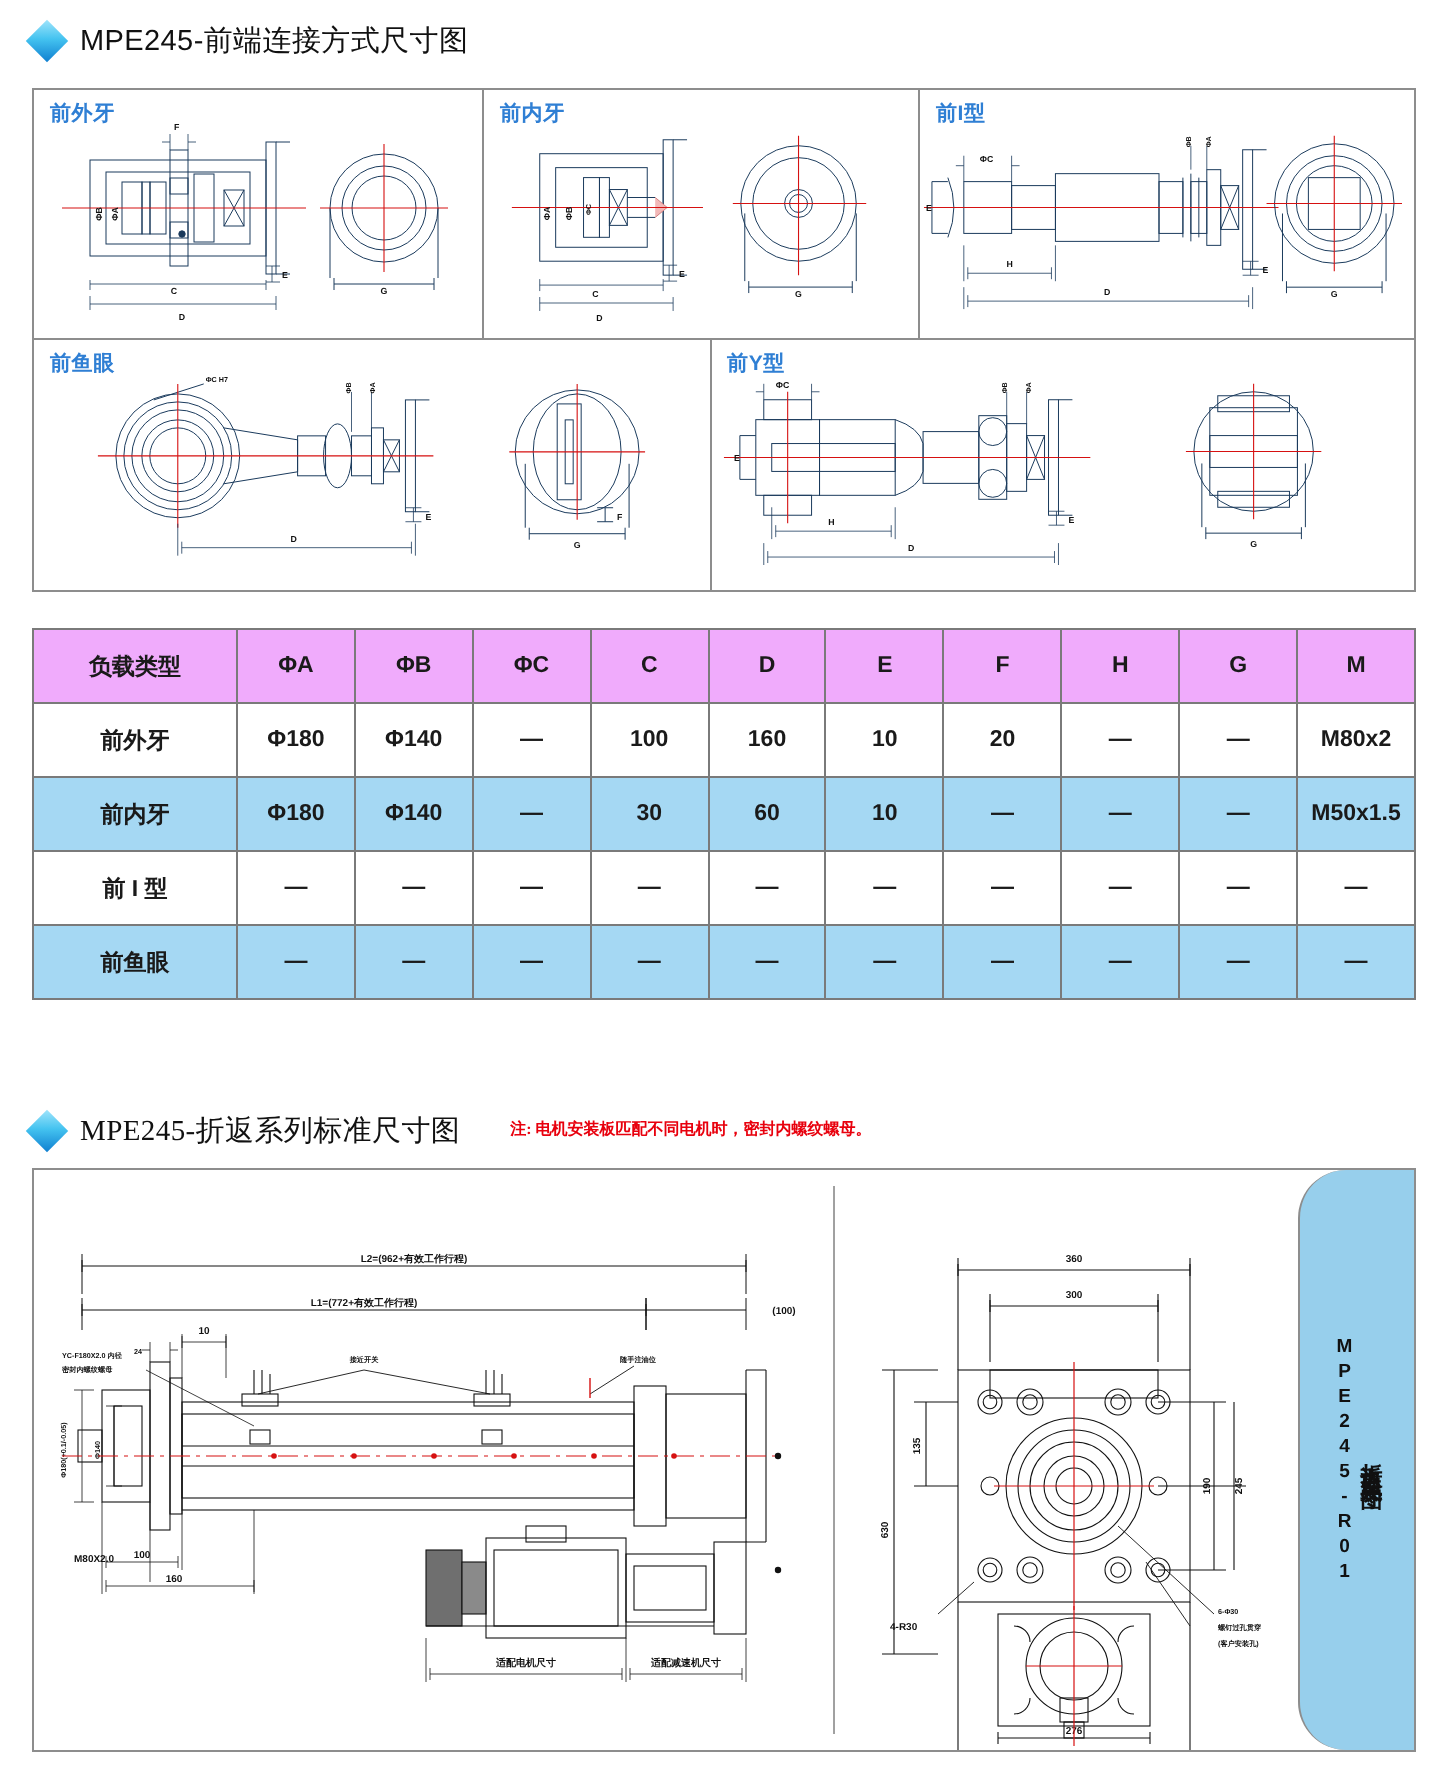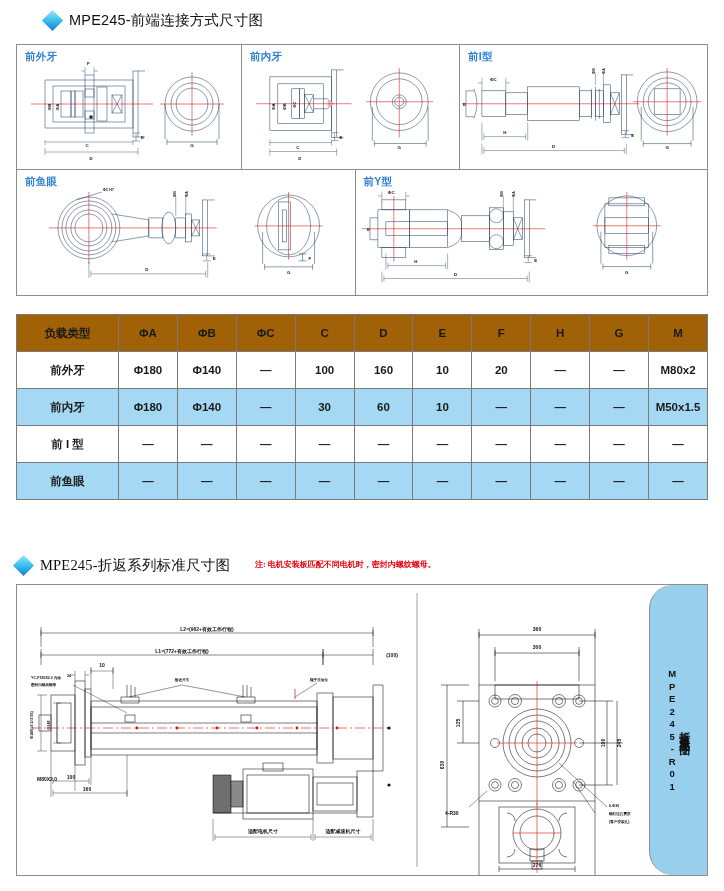--- a/index.html
+++ b/index.html
@@ -35,21 +35,21 @@
   }
   .section-note {
     font-size: 8px;
     color: #e8000d;
     font-weight: bold;
     white-space: nowrap;
     margin-left: 16px;
     padding-bottom: 1px;
   }
 
-  #head1 { height: 40px; margin-left: 29px; }
+  #head1 { height: 40px; }
   #head2 { height: 34px; }
 
   
   .panel-box {
     position: absolute;
     left: 16px; top: 44px;
     width: 692px; height: 252px;
     border: 1px solid #8d8d8d;
     background: #fff;
   }
@@ -81,21 +81,21 @@
   table.spec th, table.spec td {
     border: 1px solid #7a7a7a;
     height: 37px;
     text-align: center;
     vertical-align: middle;
     font-size: 11.5px;
     font-weight: bold;
     color: #1a1a1a;
     padding: 0;
   }
-  table.spec thead th { background: #a16207; }
+  table.spec thead th { background: #f0abfc; }
   table.spec tbody tr.alt td { background: #a5d8f3; }
   table.spec tbody tr td { background: #fff; }
   table.spec tbody tr.alt td { background: #a5d8f3; }
   col.c-type { width: 102px; }
 
   
   .big-box {
     position: absolute;
     left: 16px; top: 584px;
     width: 692px; height: 292px;

